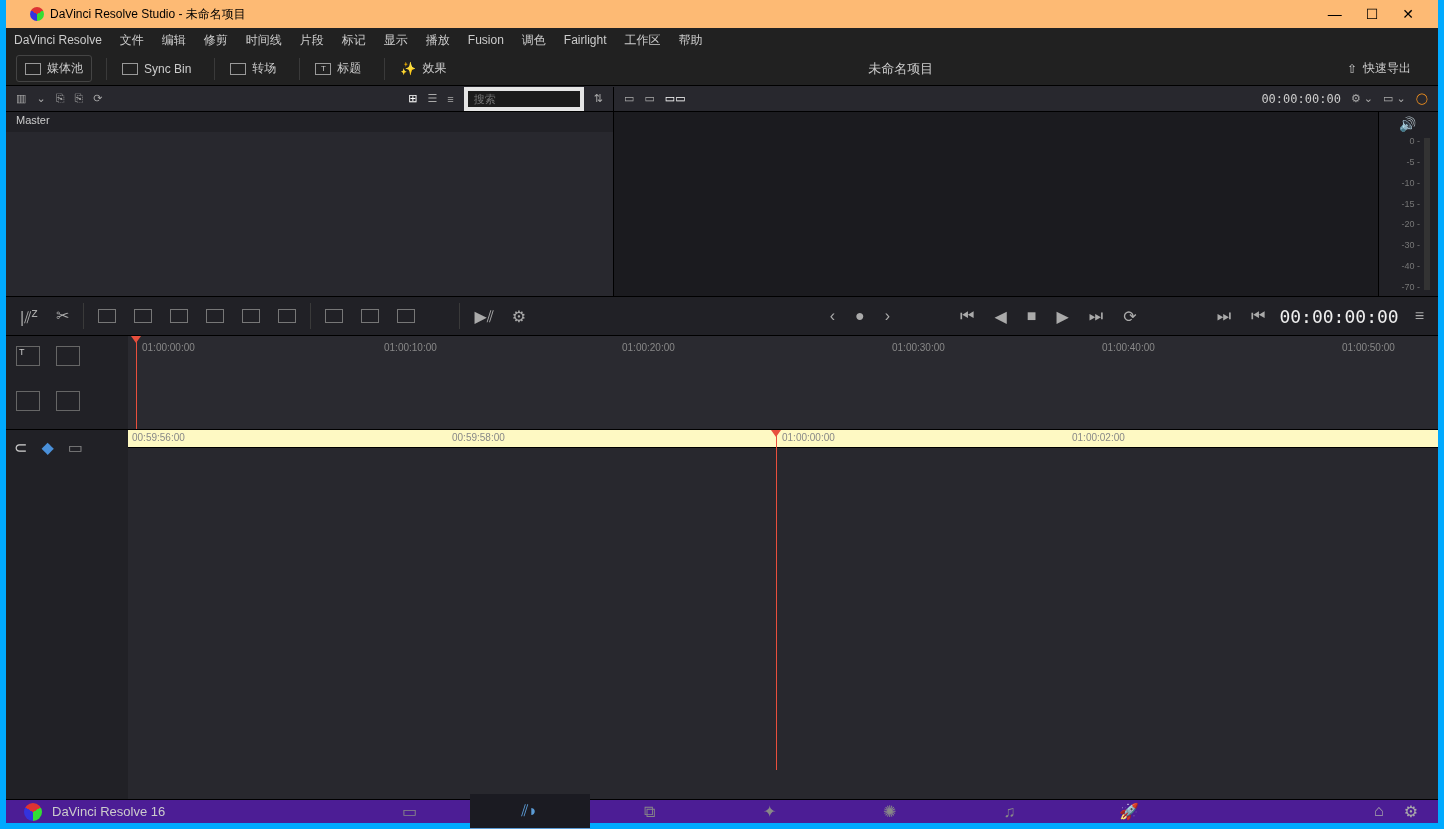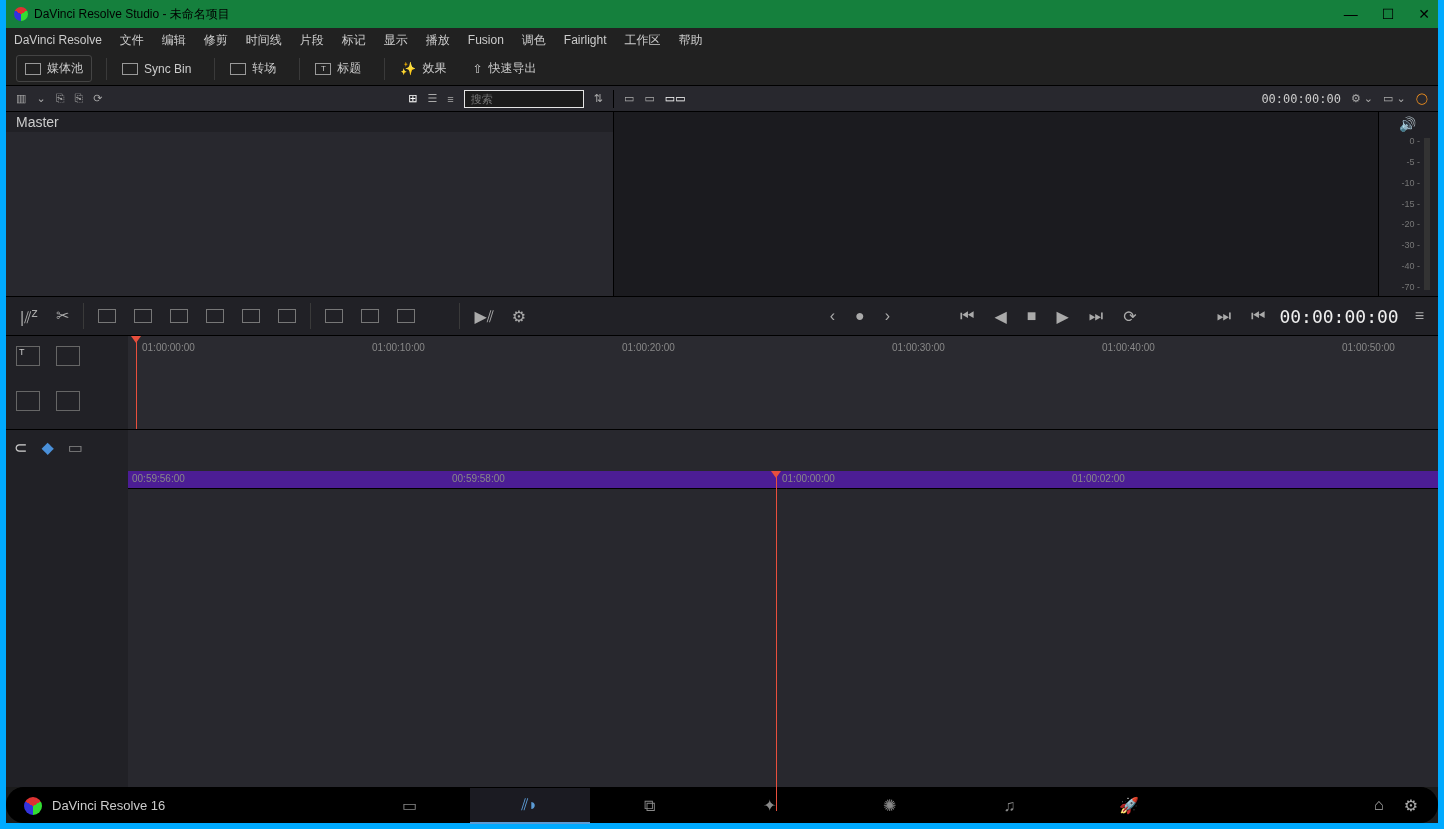--- a/index.html
+++ b/index.html
@@ -1,39 +1,39 @@
 <!DOCTYPE html>
 <html><head>
 <meta charset="utf-8">
 <style>
 * { margin:0; padding:0; box-sizing:border-box; font-family:"Microsoft YaHei",Arial,sans-serif; }
 body { background:#00aaff; width:1444px; height:829px; overflow:hidden; }
 .window { position:absolute; left:6px; top:0; right:6px; bottom:6px; background:#1b1b1b; display:flex; flex-direction:column; }
-.titlebar { height:28px; background:#15803d; display:flex; align-items:center; padding:0 8px; color:#000; font-size:12px; }
+.titlebar { height:28px; background:#fdba74; display:flex; align-items:center; padding:0 24px; color:#000; font-size:12px; }
 .titlebar .logo { width:14px; height:14px; border-radius:50%; background:conic-gradient(#d33 0 60deg,#3d3 60deg 180deg,#33d 180deg 300deg,#d33 300deg 360deg); margin-right:6px; }
 .titlebar .wincontrols { margin-left:auto; display:flex; gap:24px; font-size:14px; }
 .titlebar .wincontrols span { cursor:pointer; }
 .menubar { height:24px; background:#212121; display:flex; align-items:center; padding:0 8px; gap:18px; color:#ccc; font-size:12px; }
 .menubar span { cursor:pointer; }
 .toolbar1 { height:34px; background:#212121; border-bottom:1px solid #000; display:flex; align-items:center; padding:0 10px; color:#ccc; font-size:12px; }
 .toolbar1 .tbtn { display:flex; align-items:center; gap:6px; padding:4px 8px; margin-right:8px; cursor:pointer; border:1px solid transparent; border-radius:3px; }
 .toolbar1 .tbtn.active { border:1px solid #444;}
 .toolbar1 .sep { width:1px; height:22px; background:#3a3a3a; margin:0 6px; }
 .toolbar1 .center { flex:1; text-align:center; color:#ccc; font-size:13px; }
 .icon { display:inline-block; width:16px; height:12px; border:1px solid #999; position:relative; }
 .subtoolbar { height:26px; background:#28282e; display:flex; align-items:center; color:#aaa; font-size:11px; border-bottom:1px solid #000;}
 .subtoolbar .left { display:flex; align-items:center; gap:10px; padding:0 10px; width:608px; border-right:1px solid #000;}
 .subtoolbar .left .grow { flex:1; }
-.subtoolbar .left input { background:#1b1b1b; border:1px solid #e5e5e5; color:#aaa; font-size:11px; padding:2px 6px; width:120px; }
+.subtoolbar .left input { background:#1b1b1b; border:4px solid #e5e5e5; color:#aaa; font-size:11px; padding:2px 6px; width:120px; }
 .subtoolbar .right { flex:1; display:flex; align-items:center; gap:10px; padding:0 10px; }
 .subtoolbar .right .grow { flex:1; }
 .tc { color:#ccc; font-size:12px; font-family:monospace; }
 .content1 { display:flex; height:184px; }
 .mediapool { width:608px; background:#28282e; border-right:1px solid #000; display:flex; flex-direction:column;}
-.mediapool .hdr { height:20px; background:#212126; color:#ccc; font-size:14px; padding:2px 10px; }
+.mediapool .hdr { height:20px; background:#212126; color:#ccc; font-size:11px; padding:2px 10px; }
 .mediapool .body { flex:1; background:#33333a; display:flex; align-items:center; justify-content:center; color:#5a5a64; font-size:22px; margin:2px;}
 .viewer { flex:1; background:#1b1b1f; position:relative; }
 .vumeter { width:60px; background:#212126; display:flex; flex-direction:column; align-items:center; padding:4px 0; border-left:1px solid #000;}
 .vumeter .spk { color:#ccc; font-size:14px; margin-bottom:4px;}
 .vumeter .scale { flex:1; display:flex; flex-direction:column; justify-content:space-between; color:#777; font-size:9px; text-align:right; width:100%; padding-right:18px;}
 .vumeter .bar { position:absolute; right:8px; top:26px; bottom:6px; width:6px; background:#333; }
 .toolbar2 { height:40px; background:#212126; border-top:1px solid #000; border-bottom:1px solid #000; display:flex; align-items:center; color:#aaa; }
 .toolbar2 .grp { display:flex; gap:18px; padding:0 14px; align-items:center; }
 .toolbar2 .sep { width:1px; height:26px; background:#3a3a3a; }
 .toolbar2 .sm { width:18px; height:14px; border:1px solid #777; cursor:pointer; }
@@ -43,25 +43,25 @@
 .timeline-top { height:94px; background:#212126; display:flex; border-bottom:1px solid #000;}
 .timeline-top .tools { width:122px; display:flex; flex-wrap:wrap; padding:10px; gap:16px; }
 .timeline-top .tools .t { width:24px; height:20px; border:1px solid #666; cursor:pointer;}
 .timeline-top .ruler { flex:1; position:relative; background:#2a2a30; }
 .timeline-top .ruler .tick { position:absolute; top:6px; color:#888; font-size:10px; }
 .timeline-top .ruler .playhead { position:absolute; top:0; bottom:0; width:1px; background:#e84f3d; }
 .timeline-top .ruler .playhead::before { content:""; position:absolute; top:0; left:-5px; border:5px solid transparent; border-top:7px solid #e84f3d; }
 .timeline-main { flex:1; background:#28282e; display:flex; }
 .timeline-main .tools { width:122px; background:#212126; display:flex; gap:14px; padding:8px; align-items:flex-start;}
 .timeline-main .tracks { flex:1; position:relative; }
-.timeline-main .tracks .ruler2 { height:18px; background:#4c1d95; position:relative; border-bottom:1px solid #000;margin-top:41px;}
+.timeline-main .tracks .ruler2 { height:18px; background:#fef9c3; position:relative; border-bottom:1px solid #000;}
 .timeline-main .tracks .ruler2 .tick { position:absolute; top:2px; color:#888; font-size:10px;}
 .timeline-main .tracks .ruler2 .playhead { position:absolute; top:0; width:1px; background:#e84f3d; height:340px;}
 .timeline-main .tracks .ruler2 .playhead::before { content:""; position:absolute; top:0; left:-5px; border:5px solid transparent; border-top:7px solid #e84f3d;}
-.bottombar { height:36px; background:#000000; display:flex; align-items:center; color:#ccc; border-top:1px solid #000;border-radius:18px;}
+.bottombar { height:24px; background:#4c1d95; display:flex; align-items:center; color:#ccc; border-top:1px solid #000;}
 .bottombar .logo2 { width:18px; height:18px; border-radius:50%; background:conic-gradient(#d33 0 60deg,#3d3 60deg 180deg,#33d 180deg 300deg,#d33 300deg 360deg); margin:0 10px 0 18px;}
 .bottombar .pages { flex:1; display:flex; justify-content:center; gap:0;}
 .bottombar .pages .pg { width:120px; height:36px; display:flex; align-items:center; justify-content:center; cursor:pointer; color:#888; font-size:16px;}
 .bottombar .pages .pg.active { background:#1b1b22; color:#5b9bd5; border-bottom:2px solid #5b9bd5;}
 .bottombar .right { display:flex; gap:20px; padding-right:20px; color:#aaa; font-size:16px;}
 .ibtn { cursor:pointer; color:#aaa; }
 </style>
 </head>
 <body>
 
@@ -112,20 +112,21 @@
     <div class="sep"></div>
     <div class="tbtn">
       <span class="icon" style="border-style:solid;display:flex;align-items:center;justify-content:center;font-size:8px">T</span>
       <span>标题</span>
     </div>
     <div class="sep"></div>
     <div class="tbtn">
       <span style="font-size:13px">✨</span>
       <span>效果</span>
     </div>
+    <div class="center">未命名项目</div>
     <div class="tbtn">
       <span>⇧</span>
       <span>快速导出</span>
     </div>
   </div>
 
   <div class="subtoolbar">
     <div class="left">
       <span class="ibtn">▥</span>
       <span class="ibtn">⌄</span>
@@ -223,21 +224,21 @@
       <div class="t" style="position:relative">
           <span style="position:absolute;font-size:9px;left:2px;color:#ccc">T</span>
         </div>
       <div class="t"></div>
       <div class="t"></div>
       <div class="t"></div>
     </div>
     <div class="ruler">
       <div class="playhead" style="left:8px"></div>
       <span class="tick" style="left:14px">01:00:00:00</span>
-      <span class="tick" style="left:244px">01:00:10:00</span>
+      <span class="tick" style="left:256px">01:00:10:00</span>
       <span class="tick" style="left:494px">01:00:20:00</span>
       <span class="tick" style="left:764px">01:00:30:00</span>
       <span class="tick" style="left:974px">01:00:40:00</span>
       <span class="tick" style="left:1214px">01:00:50:00</span>
     </div>
   </div>
 
   <div class="timeline-main">
     <div class="tools">
       <span class="ibtn" style="color:#ccc">⊂</span>

